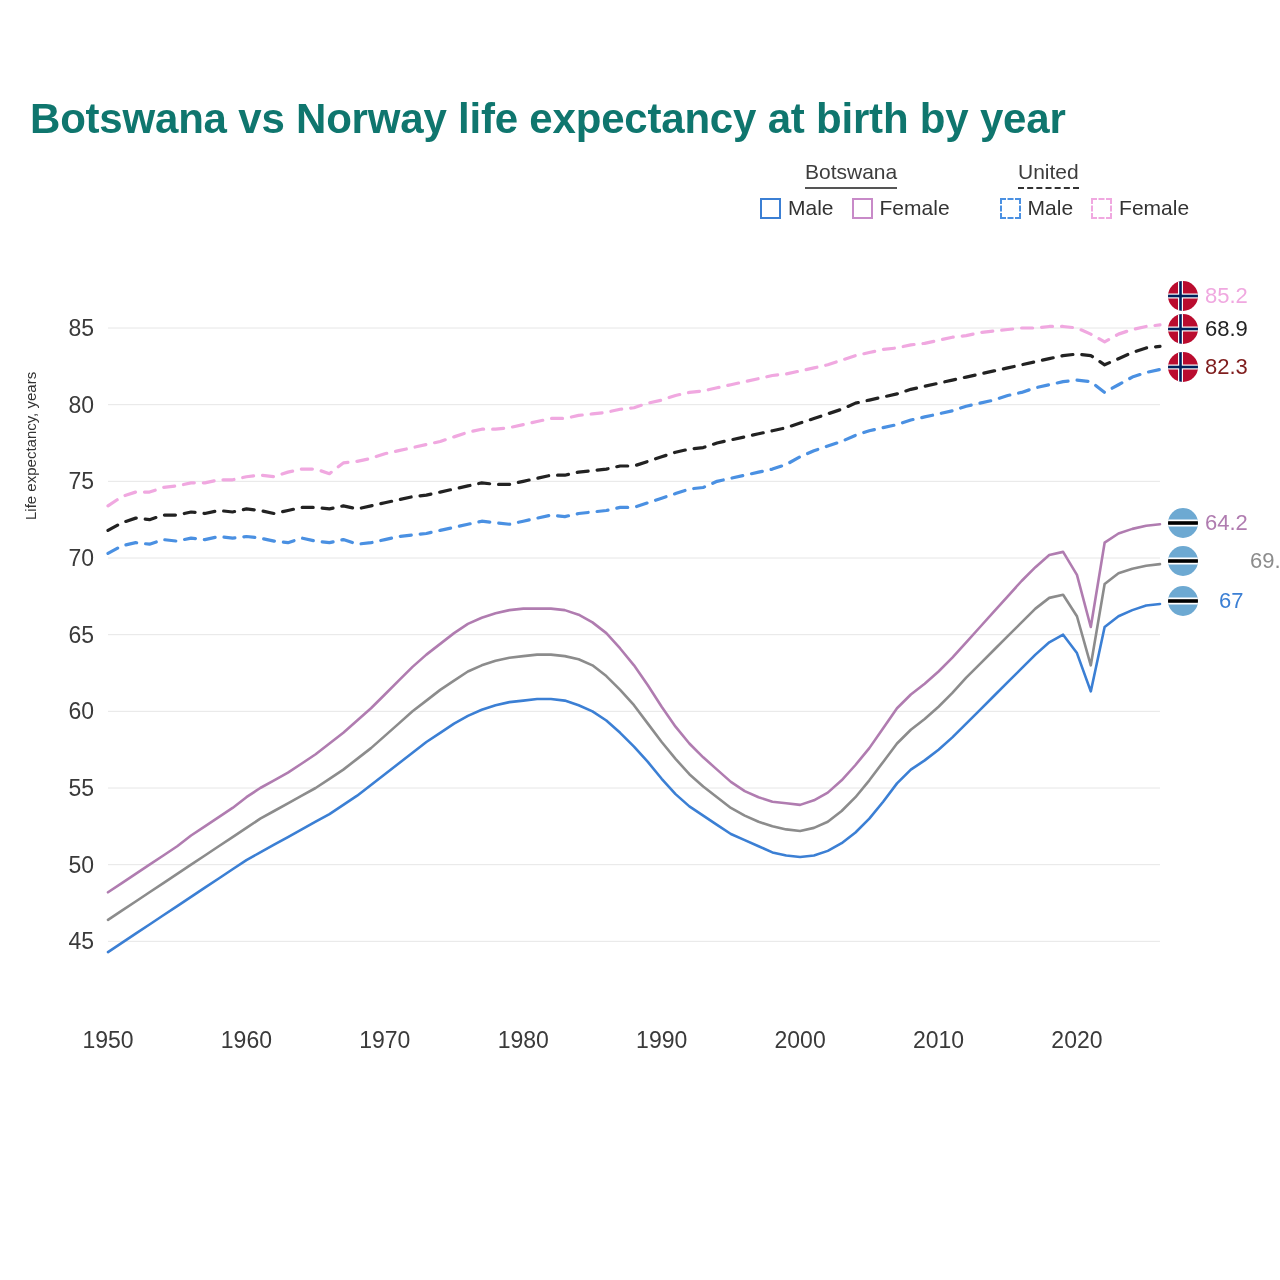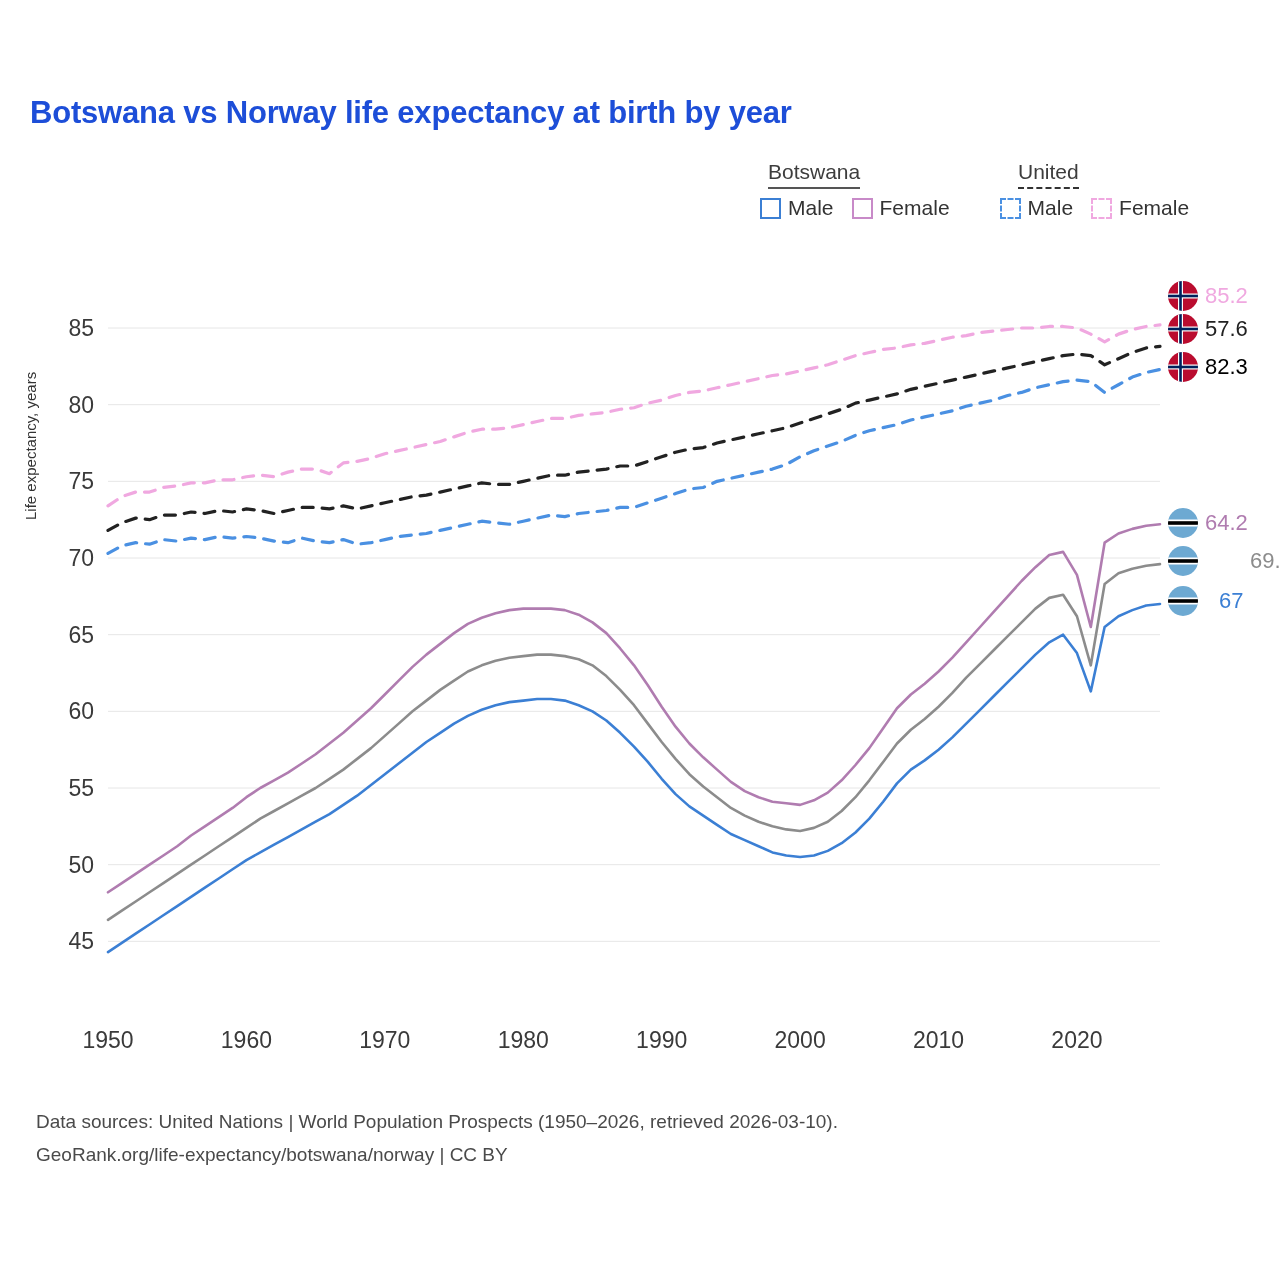--- a/index.html
+++ b/index.html
@@ -16,42 +16,43 @@
     overflow: hidden;
   }
   #page {
     position: absolute;
     inset: 0;
   }
   .title {
     position: absolute;
     left: 30px;
     top: 95px;
-    font-size: 31px;
+    font-size: 42px;
     font-weight: bold;
-    color: #1d4ed8;
+    color: #0f766e;
     letter-spacing: -0.2px;
   }
 
   
   .legend {
     position: absolute;
     left: 760px;
     top: 160px;
     width: 500px;
     height: 80px;
   }
   .legend-group-label {
     position: absolute;
     font-size: 21px;
     color: #3d3d3d;
     padding-bottom: 3px;
   }
   .legend-group-label.solid {
     border-bottom: 2px solid #555;
+    margin-left: 37px;
   }
   .legend-group-label.dashed {
     border-bottom: 2px dashed #333;
   }
   .legend-items {
     position: absolute;
     top: 36px;
     left: 0;
     display: flex;
     align-items: center;
@@ -228,34 +229,34 @@
   <div class="endlabel" style="left:1168px; top:314px;">
     <span class="flag">
       <svg width="30" height="30" viewBox="0 0 30 30">
           <rect width="30" height="30" fill="#ba0c2f"></rect>
           <rect x="10" y="0" width="5" height="30" fill="#fff"></rect>
           <rect x="0" y="12.5" width="30" height="5" fill="#fff"></rect>
           <rect x="11.2" y="0" width="2.6" height="30" fill="#00205b"></rect>
           <rect x="0" y="13.7" width="30" height="2.6" fill="#00205b"></rect>
         </svg>
     </span>
-    <span class="val" style="color:#222;">57.6</span>
+    <span class="val" style="color:#222;">68.9</span>
   </div>
 
   <div class="endlabel" style="left:1168px; top:352px;">
     <span class="flag">
       <svg width="30" height="30" viewBox="0 0 30 30">
           <rect width="30" height="30" fill="#ba0c2f"></rect>
           <rect x="10" y="0" width="5" height="30" fill="#fff"></rect>
           <rect x="0" y="12.5" width="30" height="5" fill="#fff"></rect>
           <rect x="11.2" y="0" width="2.6" height="30" fill="#00205b"></rect>
           <rect x="0" y="13.7" width="30" height="2.6" fill="#00205b"></rect>
         </svg>
     </span>
-    <span class="val" style="color:#000000;">82.3</span>
+    <span class="val" style="color:#7f1d1d;">82.3</span>
   </div>
 
   <div class="endlabel" style="left:1168px; top:508px;">
     <span class="flag">
       <svg width="30" height="30" viewBox="0 0 30 30">
           <rect width="30" height="30" fill="#6da9d2"></rect>
           <rect x="0" y="11.5" width="30" height="7" fill="#fff"></rect>
           <rect x="0" y="13.2" width="30" height="3.6" fill="#000"></rect>
         </svg>
     </span>
@@ -277,18 +278,14 @@
     <span class="flag">
       <svg width="30" height="30" viewBox="0 0 30 30">
           <rect width="30" height="30" fill="#6da9d2"></rect>
           <rect x="0" y="11.5" width="30" height="7" fill="#fff"></rect>
           <rect x="0" y="13.2" width="30" height="3.6" fill="#000"></rect>
         </svg>
     </span>
     <span class="val" style="color:#3b7fd4;margin-left:14px;">67</span>
   </div>
 
-  <div class="footer">
-    <div>Data sources: United Nations | World Population Prospects (1950–2026, retrieved 2026-03-10).</div>
-    <div>GeoRank.org/life-expectancy/botswana/norway | CC BY</div>
-  </div>
 
 </div>
 
 </body></html>

